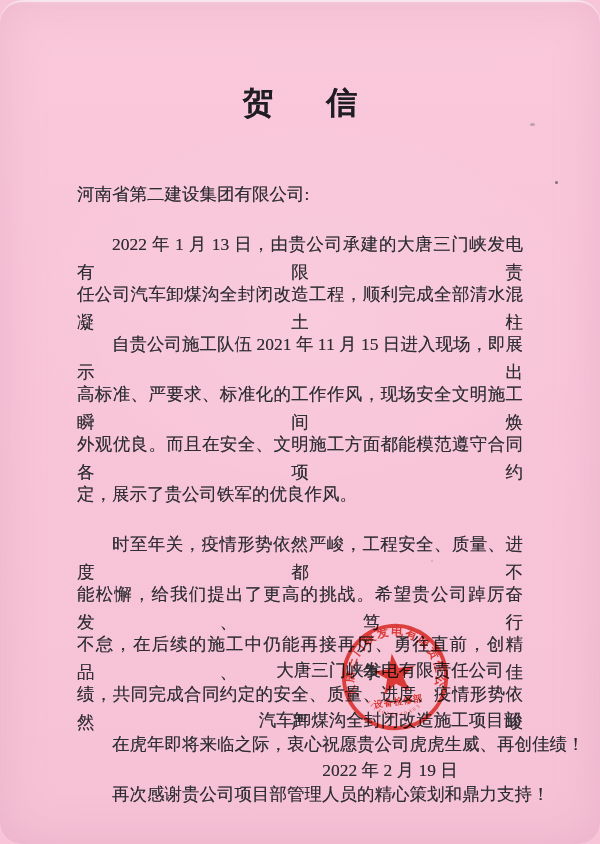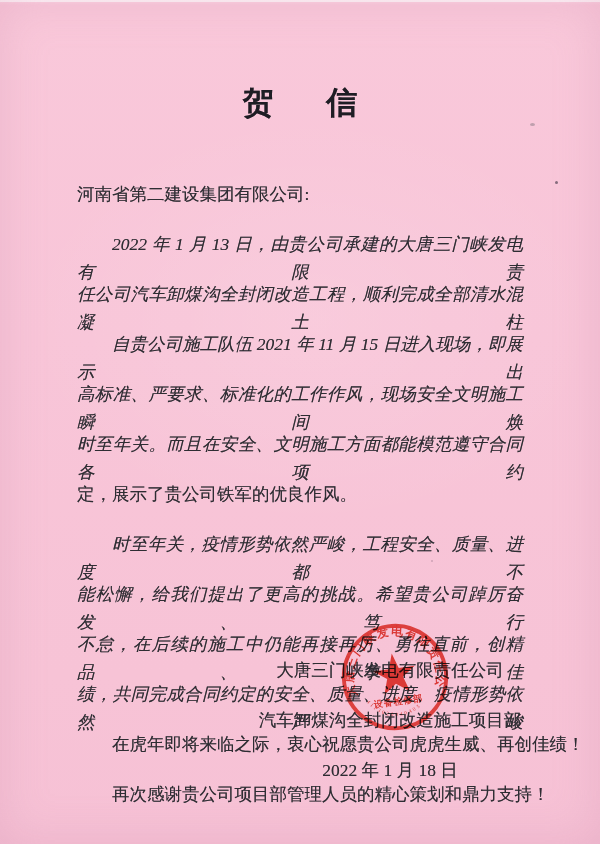--- a/index.html
+++ b/index.html
@@ -7,34 +7,35 @@
     width:600px;height:844px;overflow:hidden;
     font-family:"Liberation Serif","DejaVu Serif",serif;
     background:#f8c5d8;
   }
   .paper{
     position:relative;width:600px;height:844px;
     background:
       radial-gradient(ellipse 420px 300px at 52% 38%, rgba(255,255,255,.10), rgba(255,255,255,0) 70%),
       linear-gradient(180deg,#fdd6e4 0px,#f9c8da 5px,#f8c5d8 40%,#f7c3d6 80%,#f6c1d5 100%);
     box-shadow:inset 0 0 46px rgba(205,135,168,.28), inset 0 2px 0 rgba(255,255,255,.75);
+    border-radius:22px;
   }
   .title{
     position:absolute;top:82px;left:0;right:0;margin:0;
     font-size:31px;font-weight:bold;color:#1e1d24;
     text-align:center;letter-spacing:1.7em;text-indent:1.7em;
     text-shadow:0 0 .5px rgba(30,29,36,.7);
   }
   .body-text{
     position:absolute;left:77px;top:158px;width:446px;
     font-size:17.5px;color:#2e2d33;
     text-shadow:0 0 .4px rgba(46,45,51,.55);
   }
   .line{height:28px;line-height:28px;white-space:nowrap;text-align:left;margin-top:22px;}
-  .line.fill{text-align:justify;text-align-last:justify;white-space:normal;font-style:italic;}
+  .line.fill{text-align:justify;text-align-last:justify;white-space:normal;}
   .line.indent{padding-left:35px;}
   .line.fill.indent{text-indent:35px;padding-left:0;}
   .signature{
     position:absolute;left:230px;top:634px;width:320px;
     font-size:17.5px;color:#2e2d33;text-align:center;
     text-shadow:0 0 .4px rgba(46,45,51,.55);
   }
   .signature .line{text-align:center;}
   .seal-wrap{
     position:absolute;left:339px;top:622px;width:112px;height:110px;
@@ -54,34 +55,34 @@
 <div class="paper">
 
   <h1 class="title">贺信</h1>
 
   <div class="body-text">
       <div class="line">河南省第二建设集团有限公司:</div>
       <div class="line indent fill">2022 年 1 月 13 日，由贵公司承建的大唐三门峡发电有限责</div>
       <div class="line fill">任公司汽车卸煤沟全封闭改造工程，顺利完成全部清水混凝土柱</div>
       <div class="line indent fill">自贵公司施工队伍 2021 年 11 月 15 日进入现场，即展示出</div>
       <div class="line fill">高标准、严要求、标准化的工作作风，现场安全文明施工瞬间焕</div>
-      <div class="line fill">时至年关。而且在安全、文明施工方面都能模范遵守合同各项约</div>
+      <div class="line fill">外观优良。而且在安全、文明施工方面都能模范遵守合同各项约</div>
       <div class="line">定，展示了贵公司铁军的优良作风。</div>
       <div class="line indent fill">时至年关，疫情形势依然严峻，工程安全、质量、进度都不</div>
       <div class="line fill">能松懈，给我们提出了更高的挑战。希望贵公司踔厉奋发、笃行</div>
       <div class="line fill">不怠，在后续的施工中仍能再接再厉、勇往直前，创精品、争佳</div>
       <div class="line fill">绩，共同完成合同约定的安全、质量、进度、疫情形势依然严峻</div>
       <div class="line indent">在虎年即将来临之际，衷心祝愿贵公司虎虎生威、再创佳绩！</div>
       <div class="line indent">再次感谢贵公司项目部管理人员的精心策划和鼎力支持！</div>
     </div>
 
   <div class="signature">
       <div class="line">大唐三门峡发电有限责任公司</div>
       <div class="line">汽车卸煤沟全封闭改造施工项目部</div>
-      <div class="line">2022 年 1 月 18 日</div>
+      <div class="line">2022 年 2 月 19 日</div>
     </div>
 
   <div class="seal-wrap">
     <svg viewBox="0 0 200 200">
       <defs>
         <path id="sealArcTop" d="M 28.6 126 A 76 76 0 1 1 171.4 126" fill="none"></path>
         <path id="sealArcBottom" d="M 40.6 134 A 66 66 0 0 0 159.4 134" fill="none"></path>
       </defs>
       <circle cx="100" cy="100" r="93" fill="none" stroke="#df362b" stroke-width="7" opacity="0.95"></circle>
       <text font-size="21.5" font-weight="bold" fill="#df362b" letter-spacing="3" font-family="Liberation Serif, DejaVu Serif, serif">

